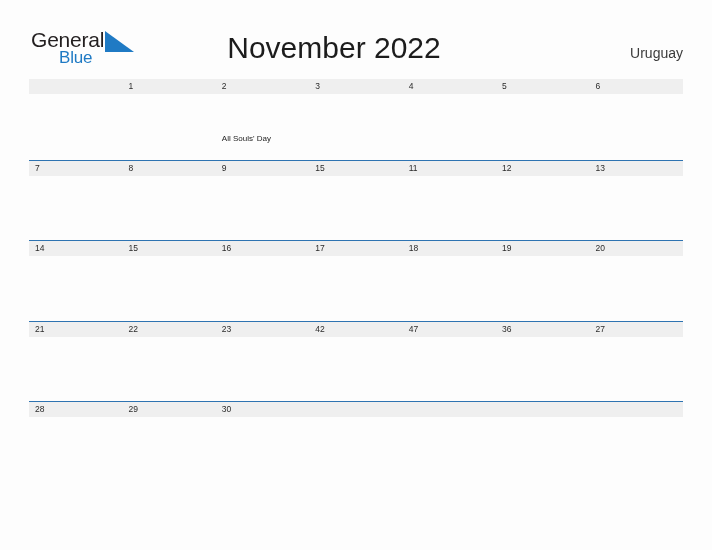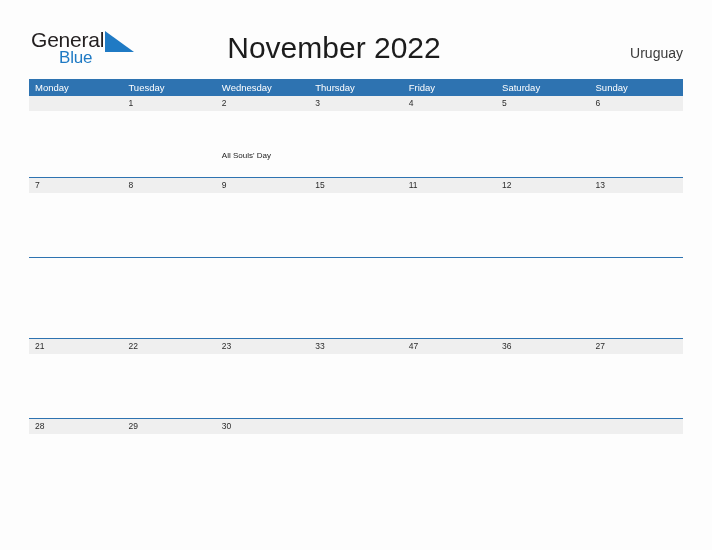--- a/index.html
+++ b/index.html
@@ -176,29 +176,20 @@
       </span>
     </div>
 
     <div class="cal-title">November 2022</div>
 
     <div class="country">Uruguay</div>
   </div>
 
   <div class="calendar">
 
-    <div class="weekdays">
-      <div class="weekday">Monday</div>
-      <div class="weekday">Tuesday</div>
-      <div class="weekday">Wednesday</div>
-      <div class="weekday">Thursday</div>
-      <div class="weekday">Friday</div>
-      <div class="weekday">Saturday</div>
-      <div class="weekday">Sunday</div>
-    </div>
 
     <div id="weeks-container">
         <div class="week">
           <div class="week-dates">
             <div class="day">
               <span class="day-num"></span>
             </div>
             <div class="day">
               <span class="day-num">1</span>
             </div>
@@ -258,20 +249,43 @@
             <div class="event-cell"></div>
             <div class="event-cell"></div>
             <div class="event-cell"></div>
             <div class="event-cell"></div>
             <div class="event-cell"></div>
             <div class="event-cell"></div>
             <div class="event-cell"></div>
           </div>
         </div>
         <div class="week">
+          <div class="week-dates">
+            <div class="day">
+              <span class="day-num">14</span>
+            </div>
+            <div class="day">
+              <span class="day-num">15</span>
+            </div>
+            <div class="day">
+              <span class="day-num">16</span>
+            </div>
+            <div class="day">
+              <span class="day-num">17</span>
+            </div>
+            <div class="day">
+              <span class="day-num">18</span>
+            </div>
+            <div class="day">
+              <span class="day-num">19</span>
+            </div>
+            <div class="day">
+              <span class="day-num">20</span>
+            </div>
+          </div>
           <div class="week-events">
             <div class="event-cell"></div>
             <div class="event-cell"></div>
             <div class="event-cell"></div>
             <div class="event-cell"></div>
             <div class="event-cell"></div>
             <div class="event-cell"></div>
             <div class="event-cell"></div>
           </div>
         </div>
@@ -280,21 +294,21 @@
             <div class="day">
               <span class="day-num">21</span>
             </div>
             <div class="day">
               <span class="day-num">22</span>
             </div>
             <div class="day">
               <span class="day-num">23</span>
             </div>
             <div class="day">
-              <span class="day-num">33</span>
+              <span class="day-num">42</span>
             </div>
             <div class="day">
               <span class="day-num">47</span>
             </div>
             <div class="day">
               <span class="day-num">36</span>
             </div>
             <div class="day">
               <span class="day-num">27</span>
             </div>

